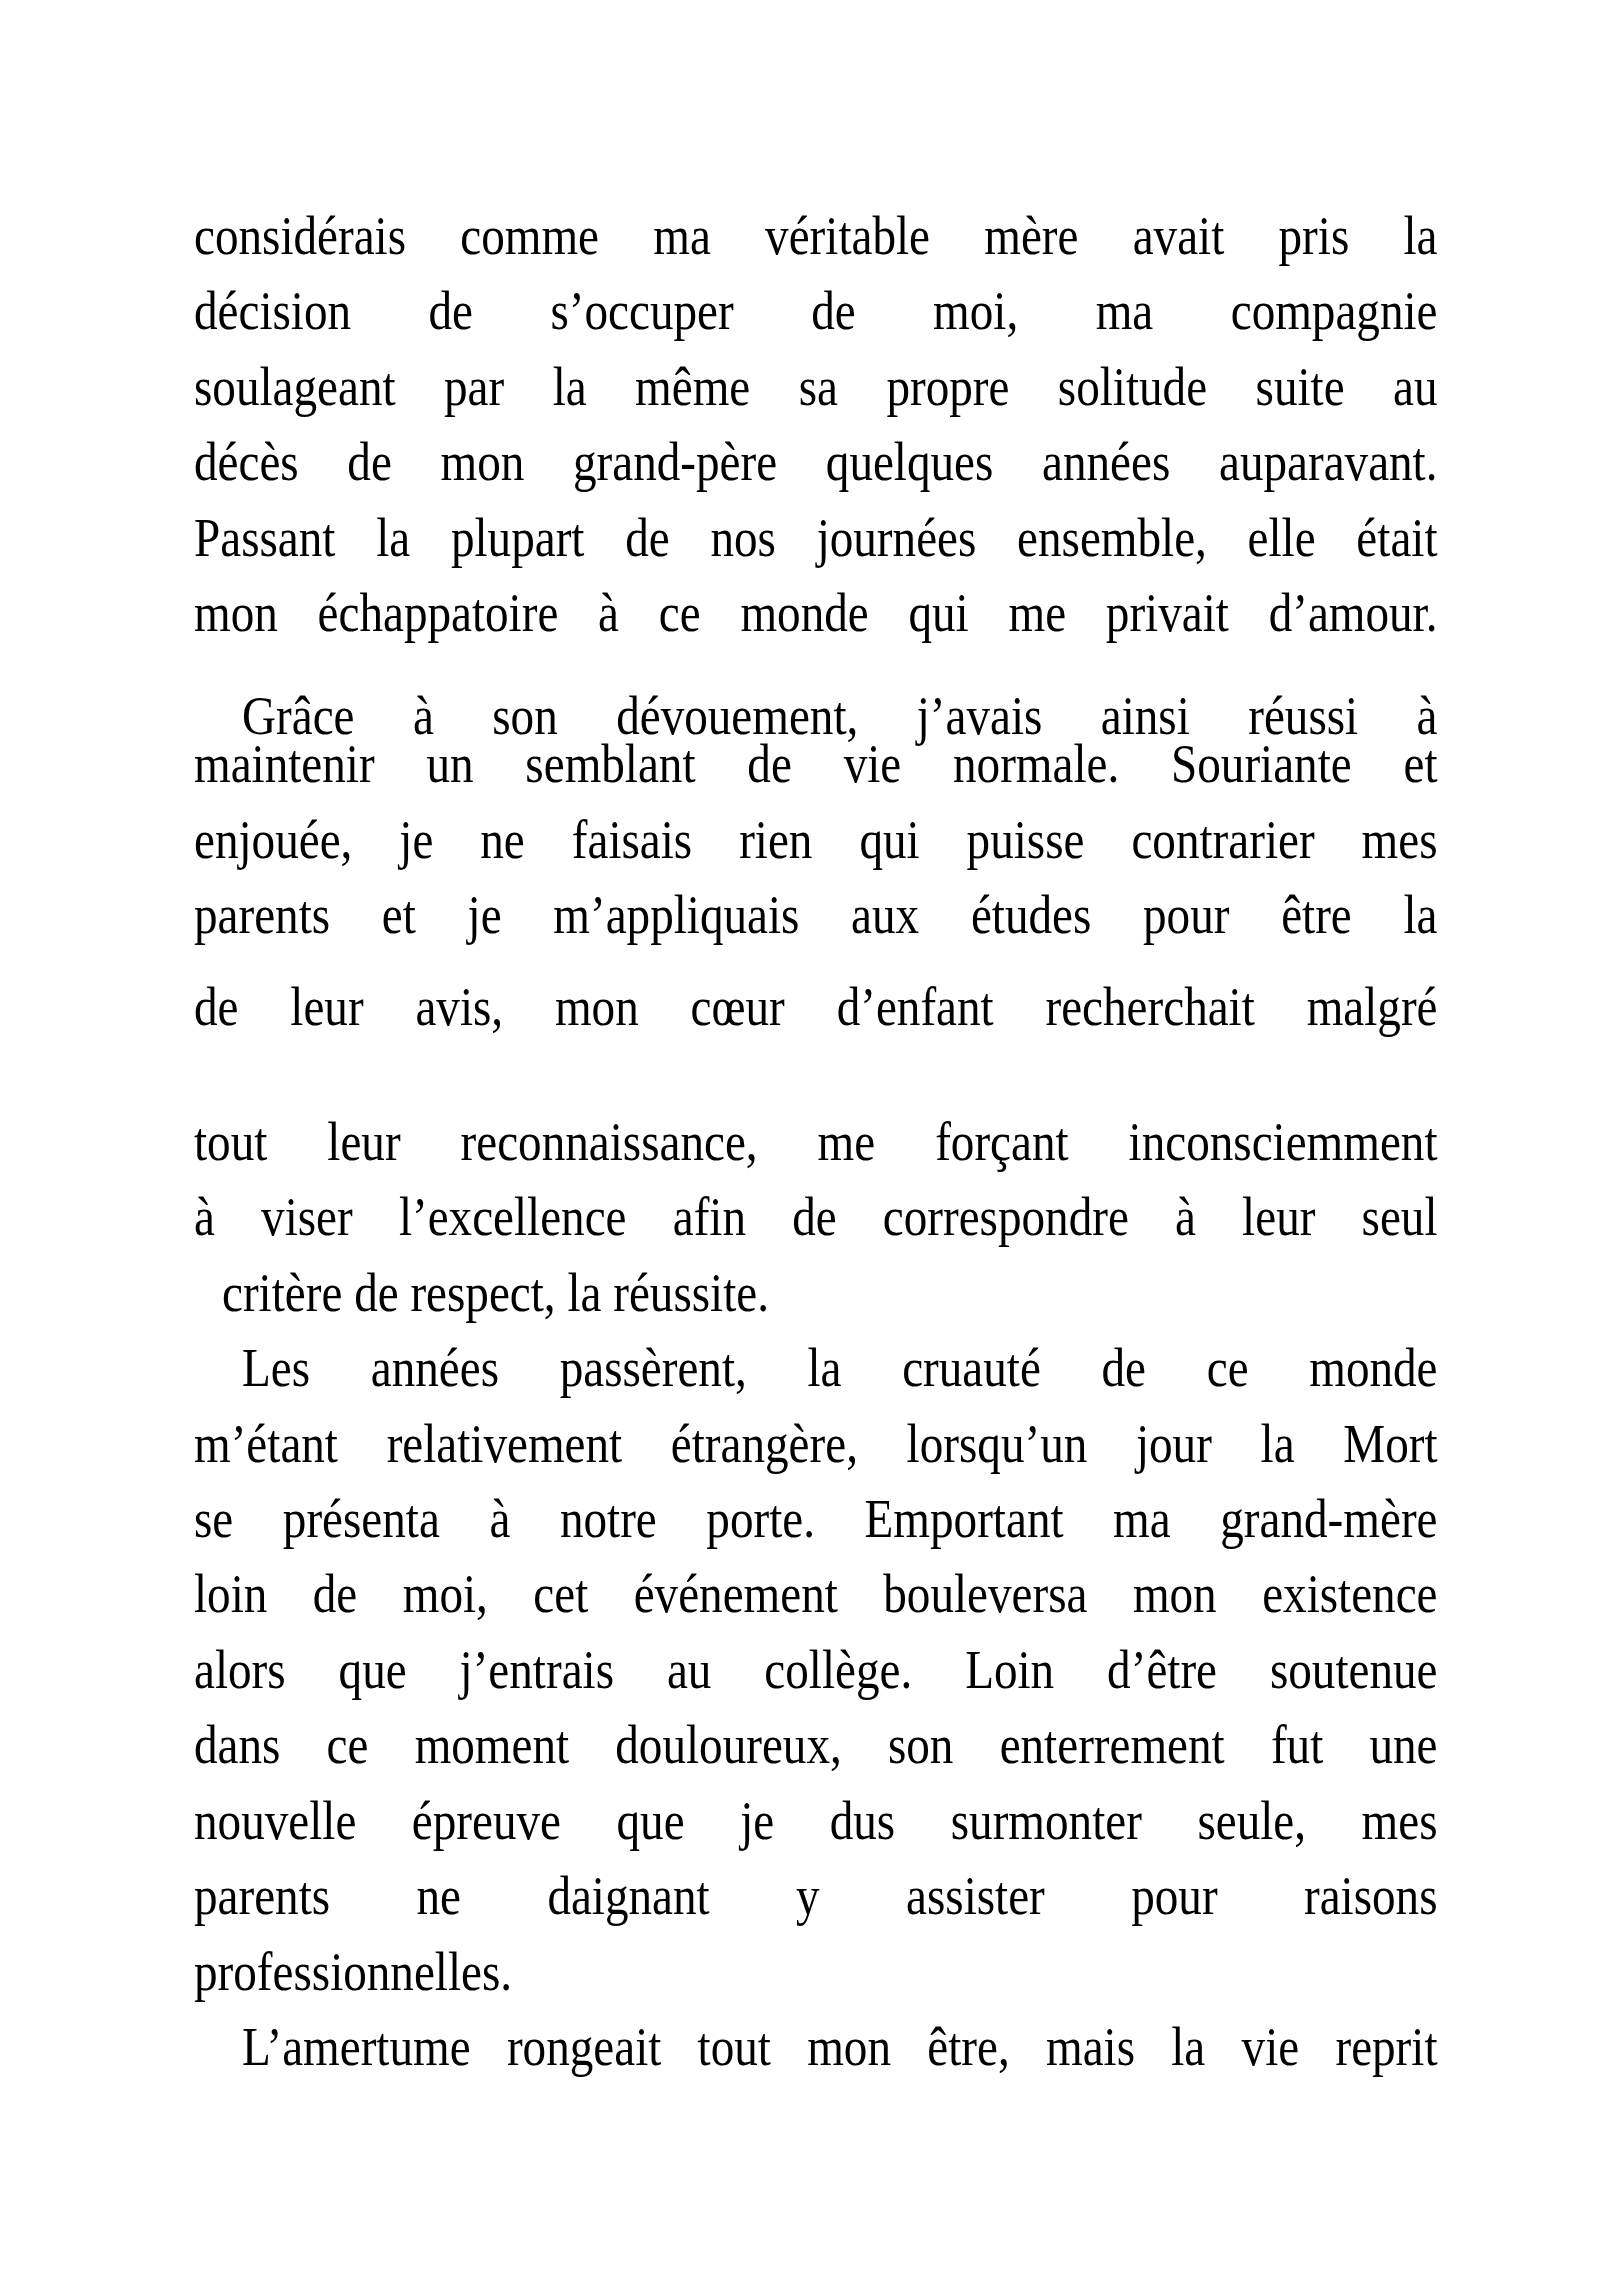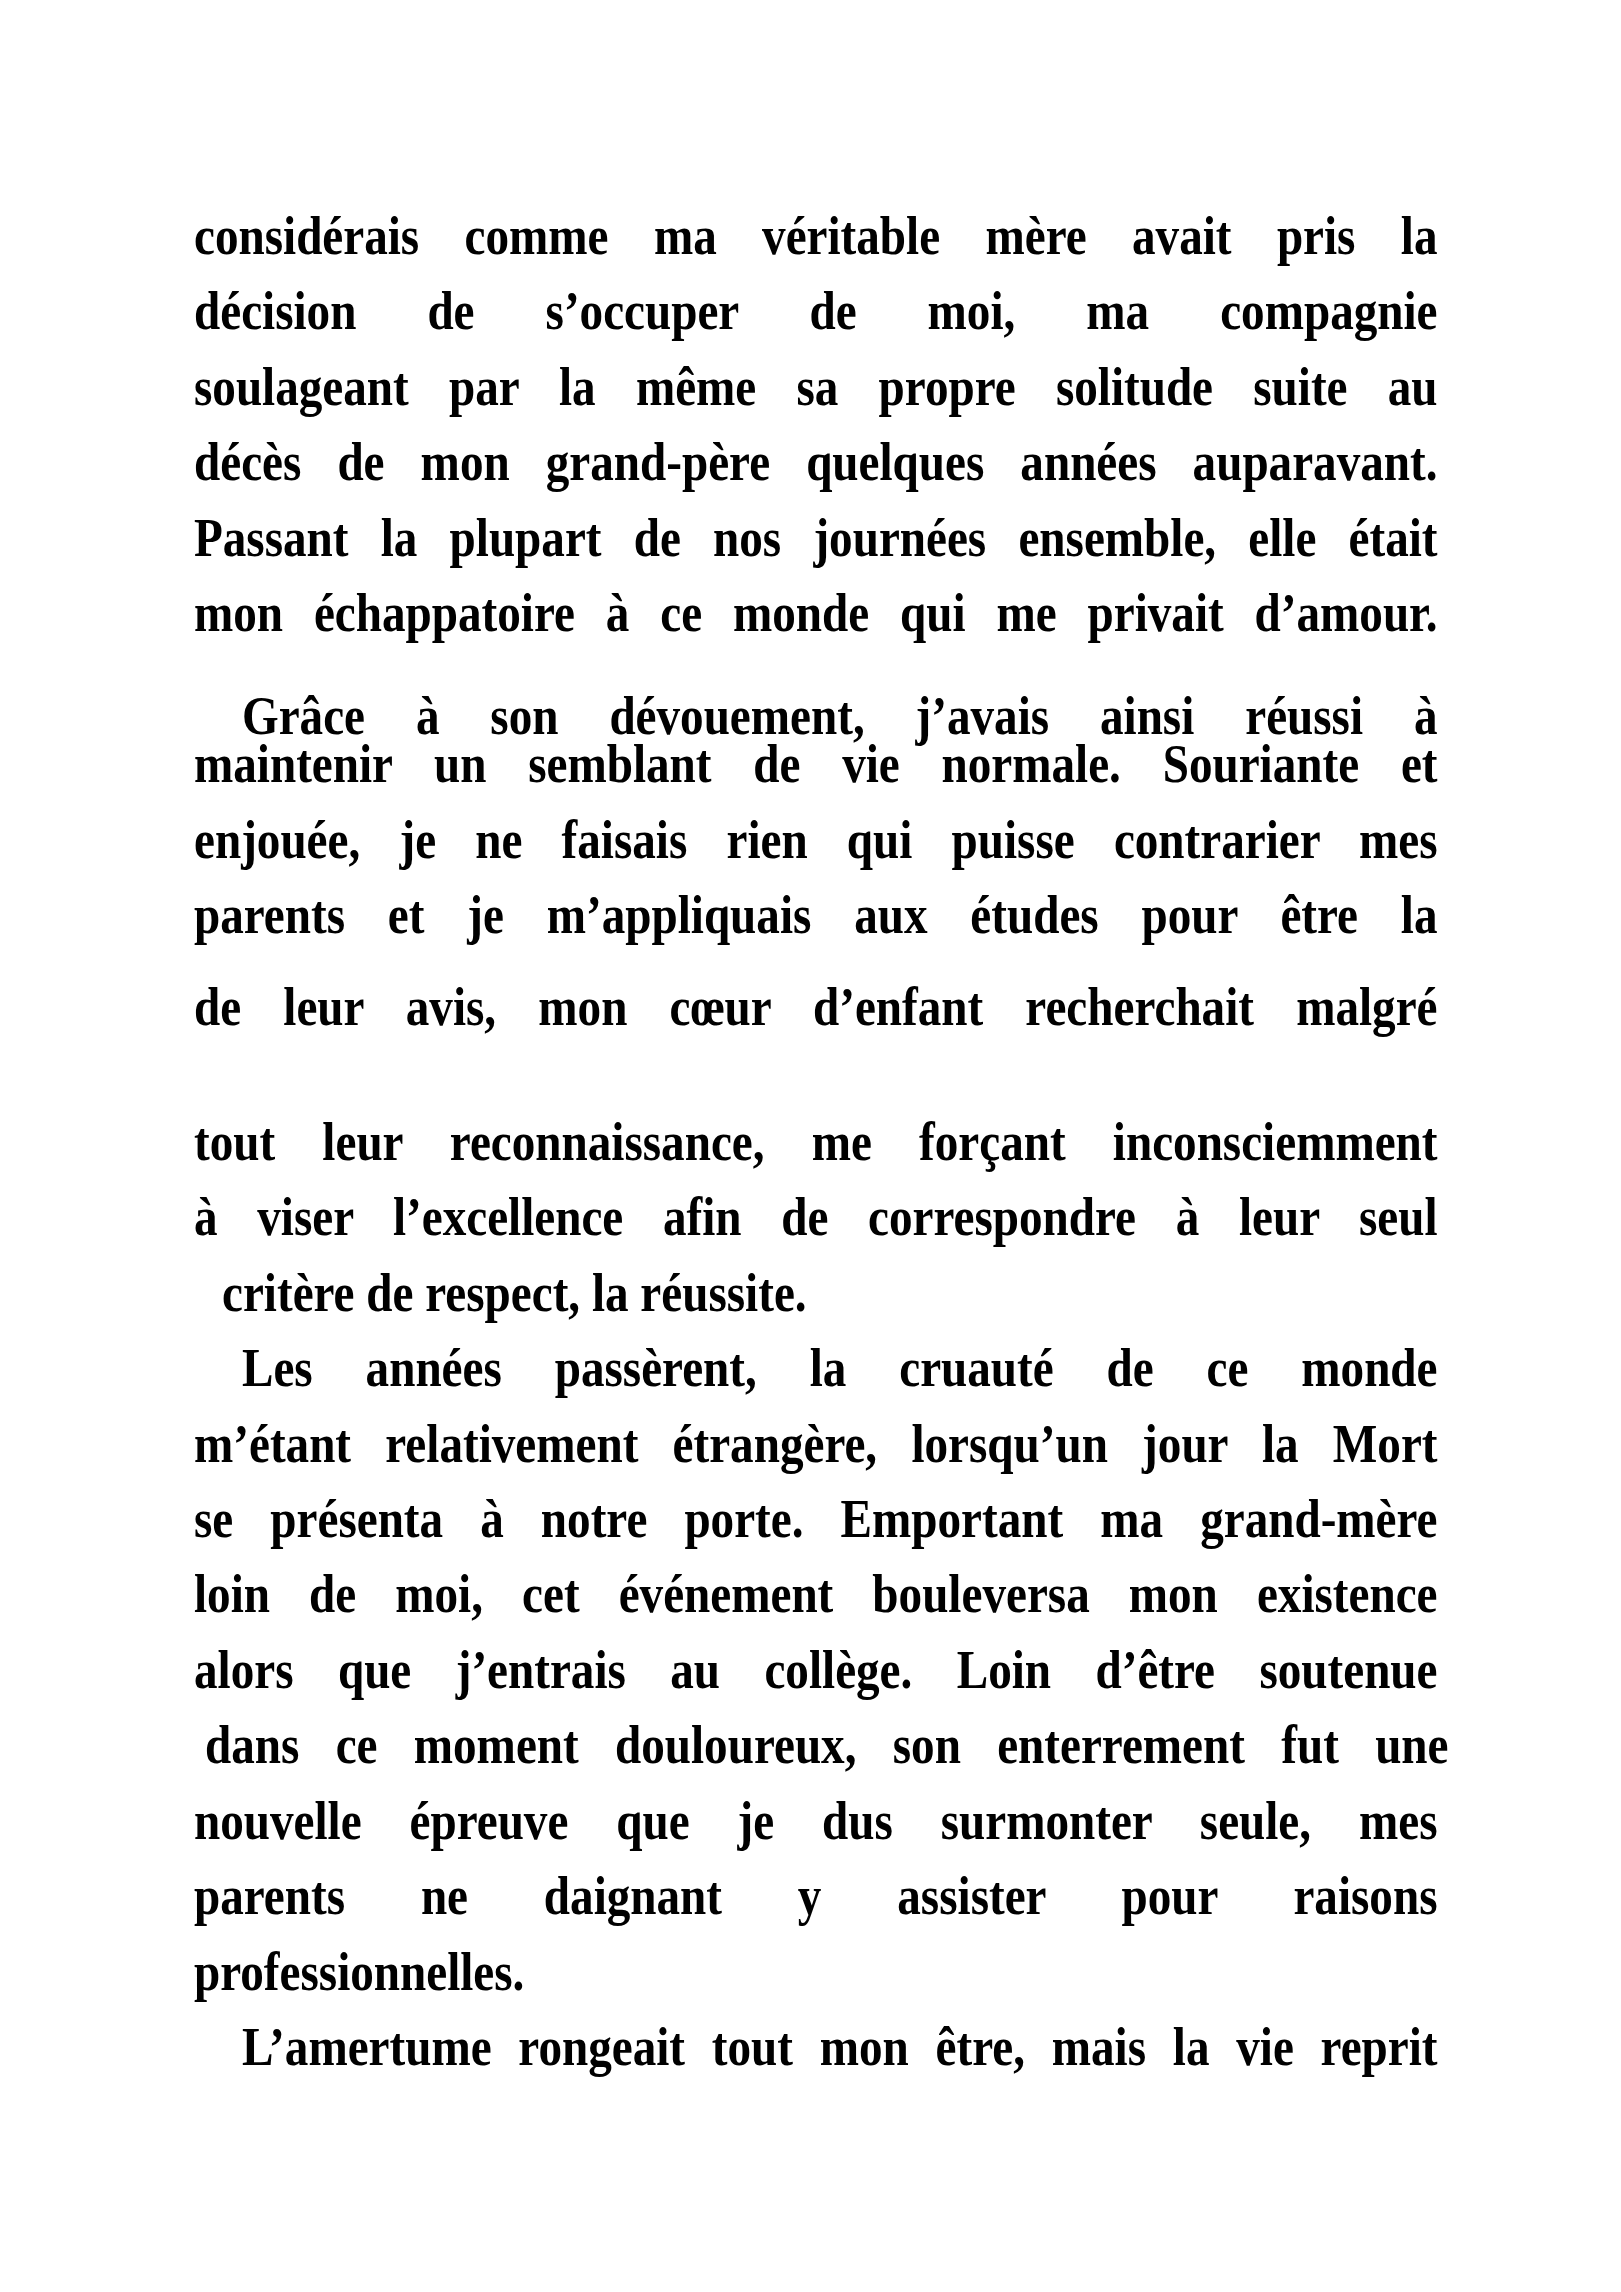--- a/index.html
+++ b/index.html
@@ -1,17 +1,17 @@
 <!DOCTYPE html>
 <html><head>
 <meta charset="utf-8">
 <style>
   html, body { margin: 0; padding: 0; background: #ffffff; }
   body { width: 1621px; height: 2293px; position: relative; overflow: hidden; }
-  #page { position: absolute; left: 0; top: 0; width: 1287px; height: 2293px; background: #ffffff; font-weight: bold; }
+  #page { position: absolute; left: 0; top: 0; width: 1287px; height: 2293px; background: #ffffff; }
   .line {
     position: absolute;
     left: 194px;
     width: 1243px;
     height: 75px;
     white-space: nowrap;
     overflow: visible;
   }
   .line .inner {
     display: block;
@@ -87,21 +87,21 @@
     </div>
   <div class="line" style="top:1481px;">
       <span class="inner">se présenta à notre porte. Emportant ma grand-mère</span>
     </div>
   <div class="line" style="top:1556px;">
       <span class="inner">loin de moi, cet événement bouleversa mon existence</span>
     </div>
   <div class="line" style="top:1632px;">
       <span class="inner">alors que j’entrais au collège. Loin d’être soutenue</span>
     </div>
-  <div class="line" style="top:1707px;margin-left:11px;">
+  <div class="line" style="top:1707px;">
       <span class="inner">dans ce moment douloureux, son enterrement fut une</span>
     </div>
   <div class="line" style="top:1783px;">
       <span class="inner">nouvelle épreuve que je dus surmonter seule, mes</span>
     </div>
   <div class="line" style="top:1858px;">
       <span class="inner">parents ne daignant y assister pour raisons</span>
     </div>
   <div class="line last" style="top:1934px;">
       <span class="inner">professionnelles.</span>

